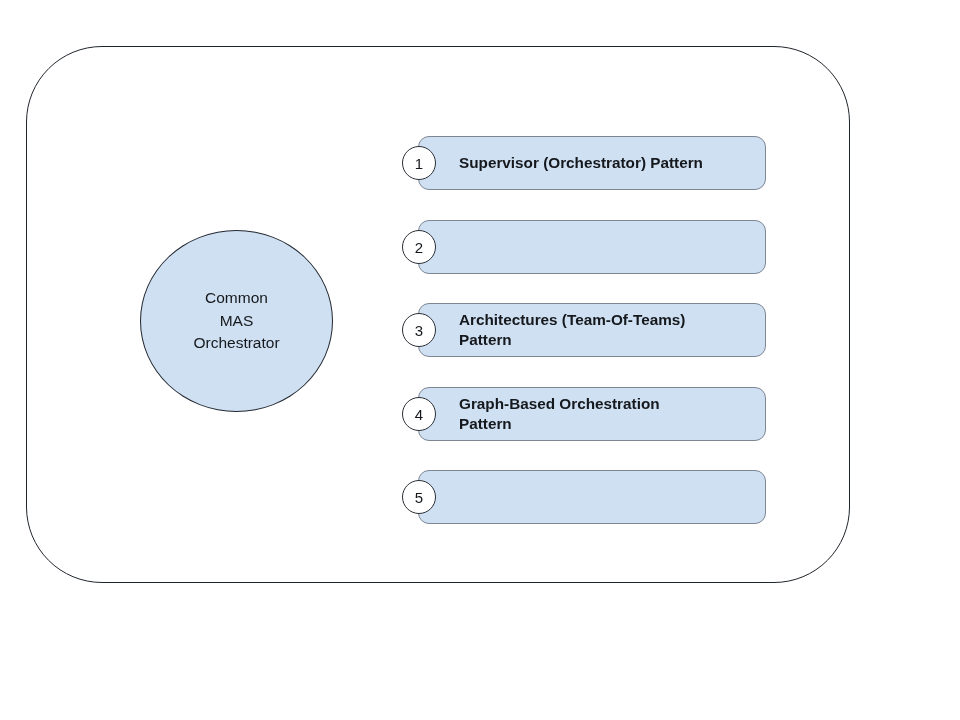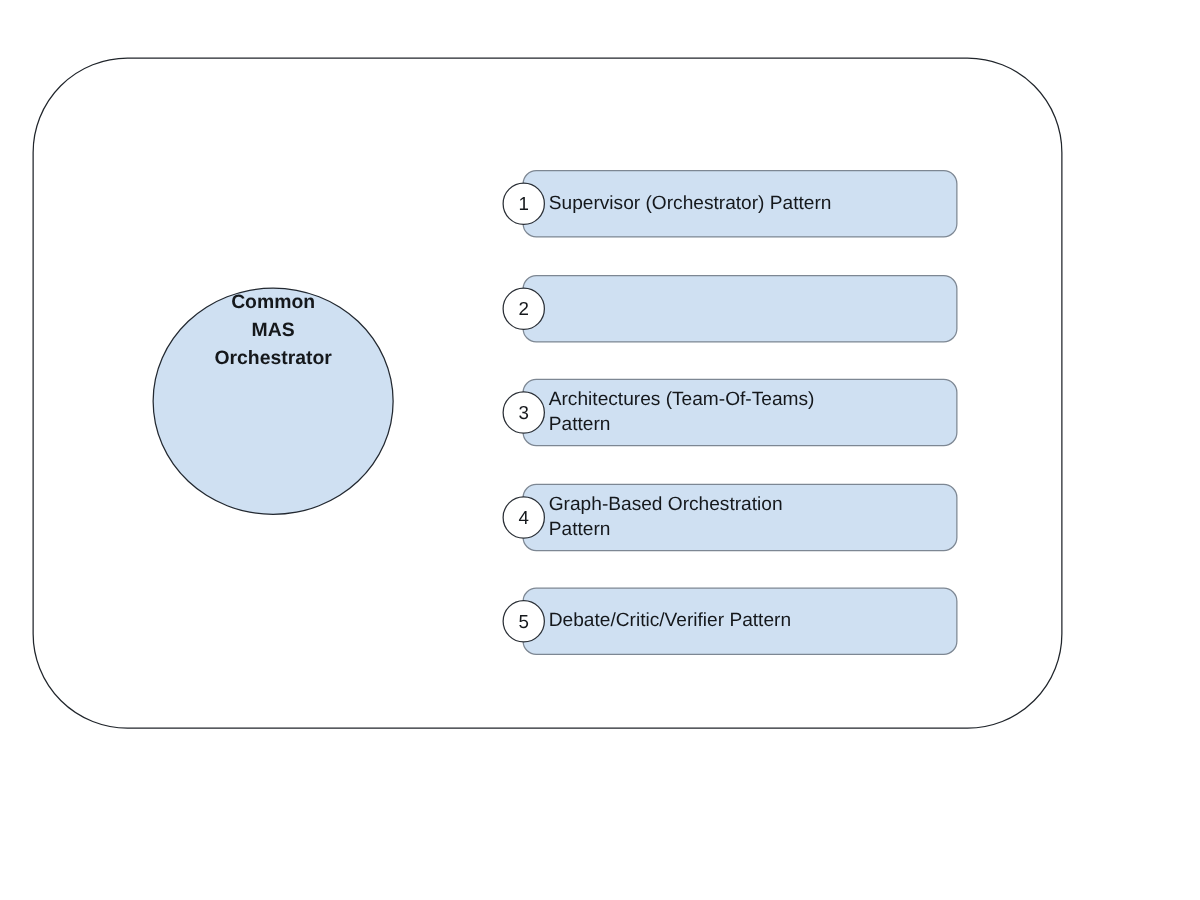--- a/index.html
+++ b/index.html
@@ -30,32 +30,32 @@
     height: 537px;
     box-sizing: border-box;
     border: 1.4px solid #20252b;
     border-radius: 76px;
     background: #ffffff;
   }
 
   
   .hub-circle {
     position: absolute;
-    left: 122px;
+    left: 140px;
     top: 230px;
     width: 193px;
     height: 182px;
     box-sizing: border-box;
     border: 1.5px solid #222830;
     border-radius: 50%;
     background: #cfe0f2;
     display: flex;
     flex-direction: column;
     align-items: center;
-    font-weight: bold;
+    justify-content: center;
   }
   .hub-line {
     font-size: 15.5px;
     line-height: 22.5px;
     color: #15181c;
     text-align: center;
     white-space: nowrap;
   }
 
   
@@ -68,23 +68,24 @@
     background: #cfe0f2;
     border: 1.1px solid #7d8793;
     border-radius: 11px;
     display: flex;
     align-items: center;
   }
   .card-label {
     font-size: 15.3px;
     line-height: 20px;
     color: #15181c;
-    padding-left: 20px;
+    padding-left: 40px;
     padding-right: 12px;
     white-space: pre-line;
+    font-weight: bold;
   }
 
   
   .badge {
     position: absolute;
     left: -17px;
     top: 50%;
     transform: translateY(-50%);
     width: 34px;
     height: 34px;
@@ -129,16 +130,15 @@
   </div>
 
   <div class="card" id="card-4" style="top: 387px;">
     <div class="badge">4</div>
     <div class="card-label">Graph-Based Orchestration
 Pattern</div>
   </div>
 
   <div class="card" id="card-5" style="top: 470px;">
     <div class="badge">5</div>
-    <div class="card-label">Debate/Critic/Verifier Pattern</div>
   </div>
 
 </div>
 
 </body></html>

